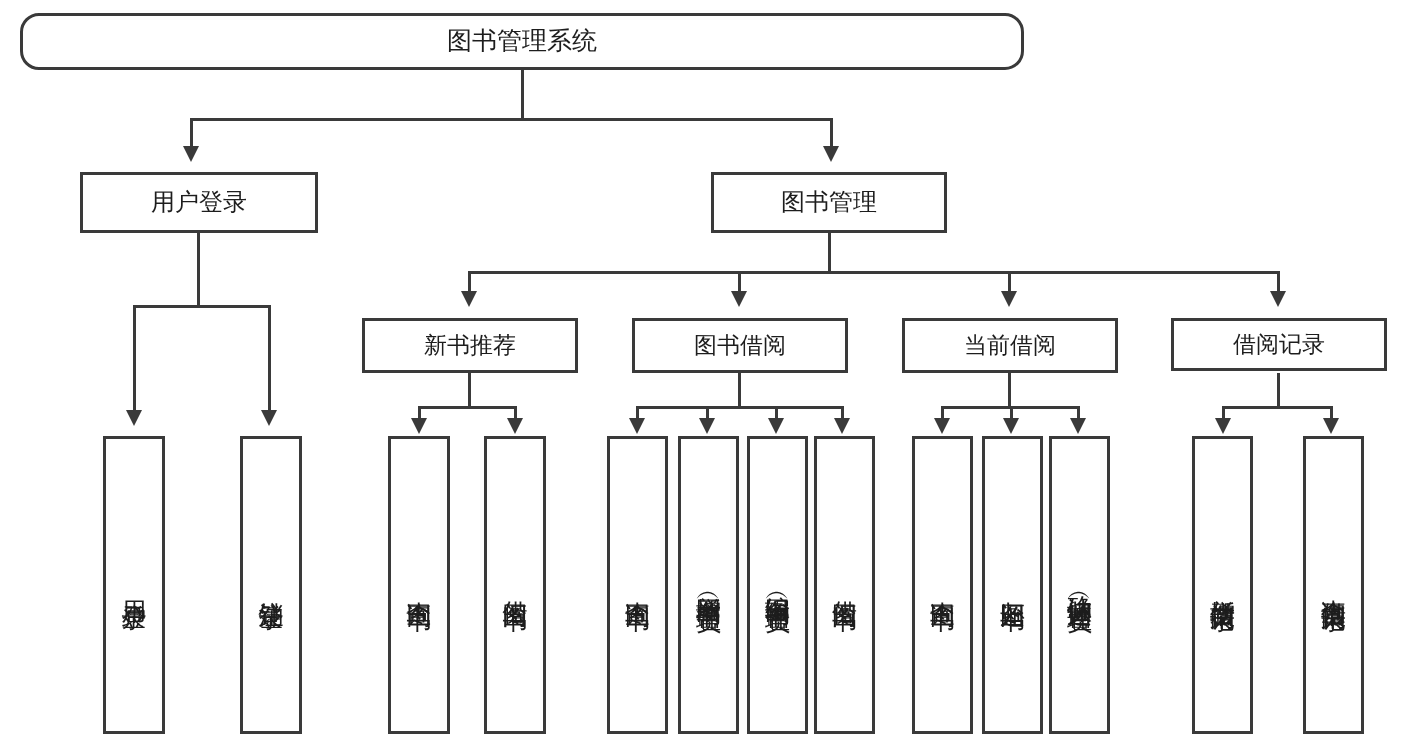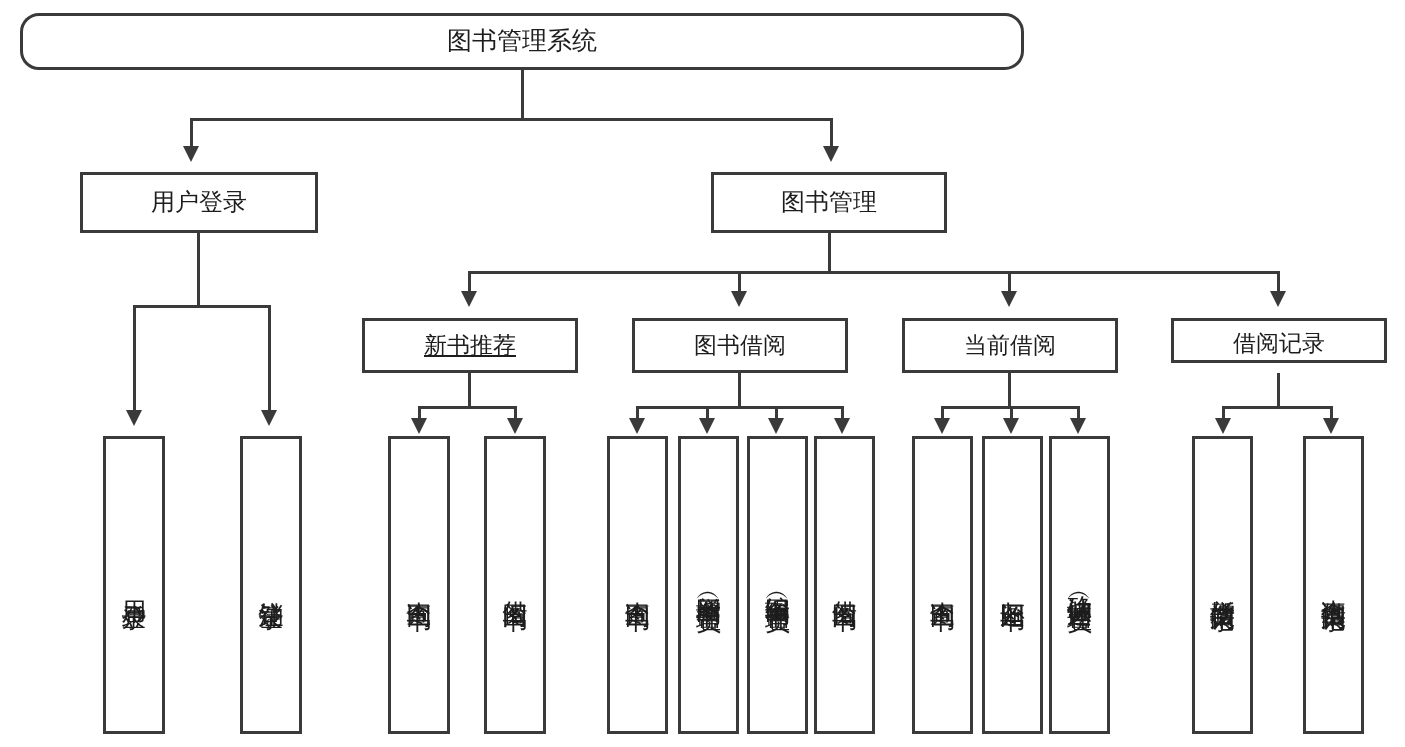--- a/index.html
+++ b/index.html
@@ -120,30 +120,30 @@
   <div class="edge h" style="left:468px; top:271px; width:812px; height:3px;"></div>
   <div class="edge v" style="left:468px; top:271px; width:3px; height:24px;"></div>
   <div class="arrow" style="left:461px; top:291px;"></div>
   <div class="edge v" style="left:738px; top:271px; width:3px; height:24px;"></div>
   <div class="arrow" style="left:731px; top:291px;"></div>
   <div class="edge v" style="left:1008px; top:271px; width:3px; height:24px;"></div>
   <div class="arrow" style="left:1001px; top:291px;"></div>
   <div class="edge v" style="left:1277px; top:271px; width:3px; height:24px;"></div>
   <div class="arrow" style="left:1270px; top:291px;"></div>
 
-  <div class="node lvl3" style="left:362px; top:318px; width:216px; height:55px;text-decoration:underline;">
+  <div class="node lvl3" style="left:362px; top:318px; width:216px; height:55px;">
     <span>新书推荐</span>
   </div>
   <div class="node lvl3" style="left:902px; top:318px; width:216px; height:55px;">
     <span>当前借阅</span>
   </div>
   <div class="node lvl3" style="left:632px; top:318px; width:216px; height:55px;">
     <span>图书借阅</span>
   </div>
-  <div class="node lvl3" style="left:1171px; top:318px; width:216px; height:45px;align-items:flex-end;">
+  <div class="node lvl3" style="left:1171px; top:318px; width:216px; height:53px;">
     <span>借阅记录</span>
   </div>
 
   <div class="edge v" style="left:468px; top:373px; width:3px; height:35px;"></div>
   <div class="edge h" style="left:418px; top:406px; width:99px; height:3px;"></div>
   <div class="edge v" style="left:418px; top:406px; width:3px; height:16px;"></div>
   <div class="arrow" style="left:411px; top:418px;"></div>
   <div class="edge v" style="left:514px; top:406px; width:3px; height:16px;"></div>
   <div class="arrow" style="left:507px; top:418px;"></div>
 

